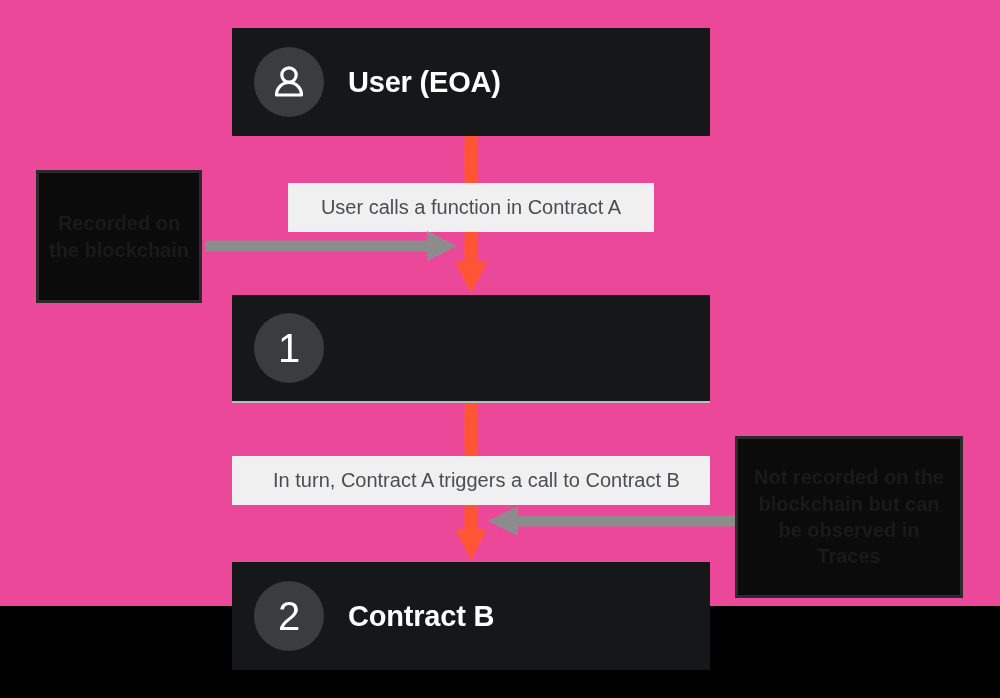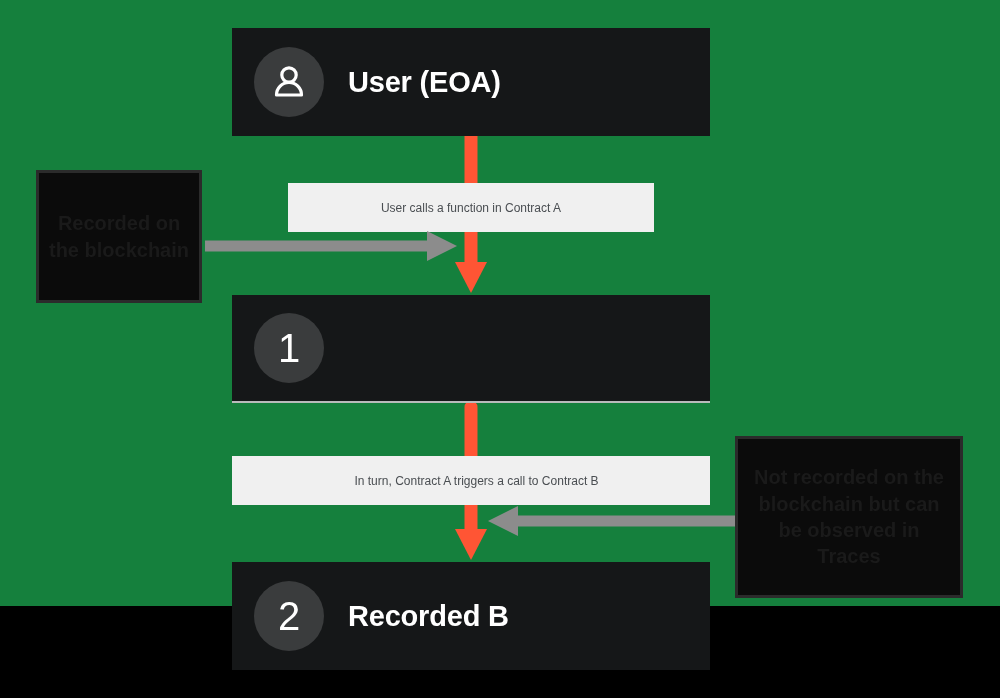--- a/index.html
+++ b/index.html
@@ -9,21 +9,21 @@
     height: 698px;
     background: #000000;
     font-family: "Liberation Sans", sans-serif;
     overflow: hidden;
   }
 
   #canvas {
     position: relative;
     width: 1000px;
     height: 606px;
-    background: #15803d;
+    background: #ec4899;
   }
 
   
   .node {
     position: absolute;
     left: 232px;
     width: 478px;
     height: 108px;
     background: #151718;
     display: flex;
@@ -62,21 +62,21 @@
   }
 
   
   .chip {
     position: absolute;
     background: #f0f0f0;
     display: flex;
     align-items: center;
     justify-content: center;
     color: #4a4e52;
-    font-size: 12px;
+    font-size: 20px;
     white-space: nowrap;
     z-index: 4;
     text-align: center;
   }
   .chip.one {
     left: 288px; top: 183px; width: 366px; height: 49px;
   }
   .chip.two {
     left: 232px; top: 456px; width: 478px; height: 49px; padding-left: 11px;
   }
@@ -153,21 +153,21 @@
   <div class="node contract-a">
     <div class="node-badge">
       <span class="num">1</span>
     </div>
   </div>
 
   <div class="node contract-b">
     <div class="node-badge">
       <span class="num">2</span>
     </div>
-    <div class="node-label">Recorded B</div>
+    <div class="node-label">Contract B</div>
   </div>
 
   <div class="chip one">User calls a function in Contract A</div>
   <div class="chip two">In turn, Contract A triggers a call to Contract B</div>
 
   <svg id="arrows-top" viewBox="0 0 1000 698" xmlns="http://www.w3.org/2000/svg">
     <g>
       <line x1="205" y1="246" x2="432" y2="246" stroke="#8C8C8C" stroke-width="11"></line>
       <polygon points="457,246 427,231 427,261" fill="#8C8C8C"></polygon>
     </g>

